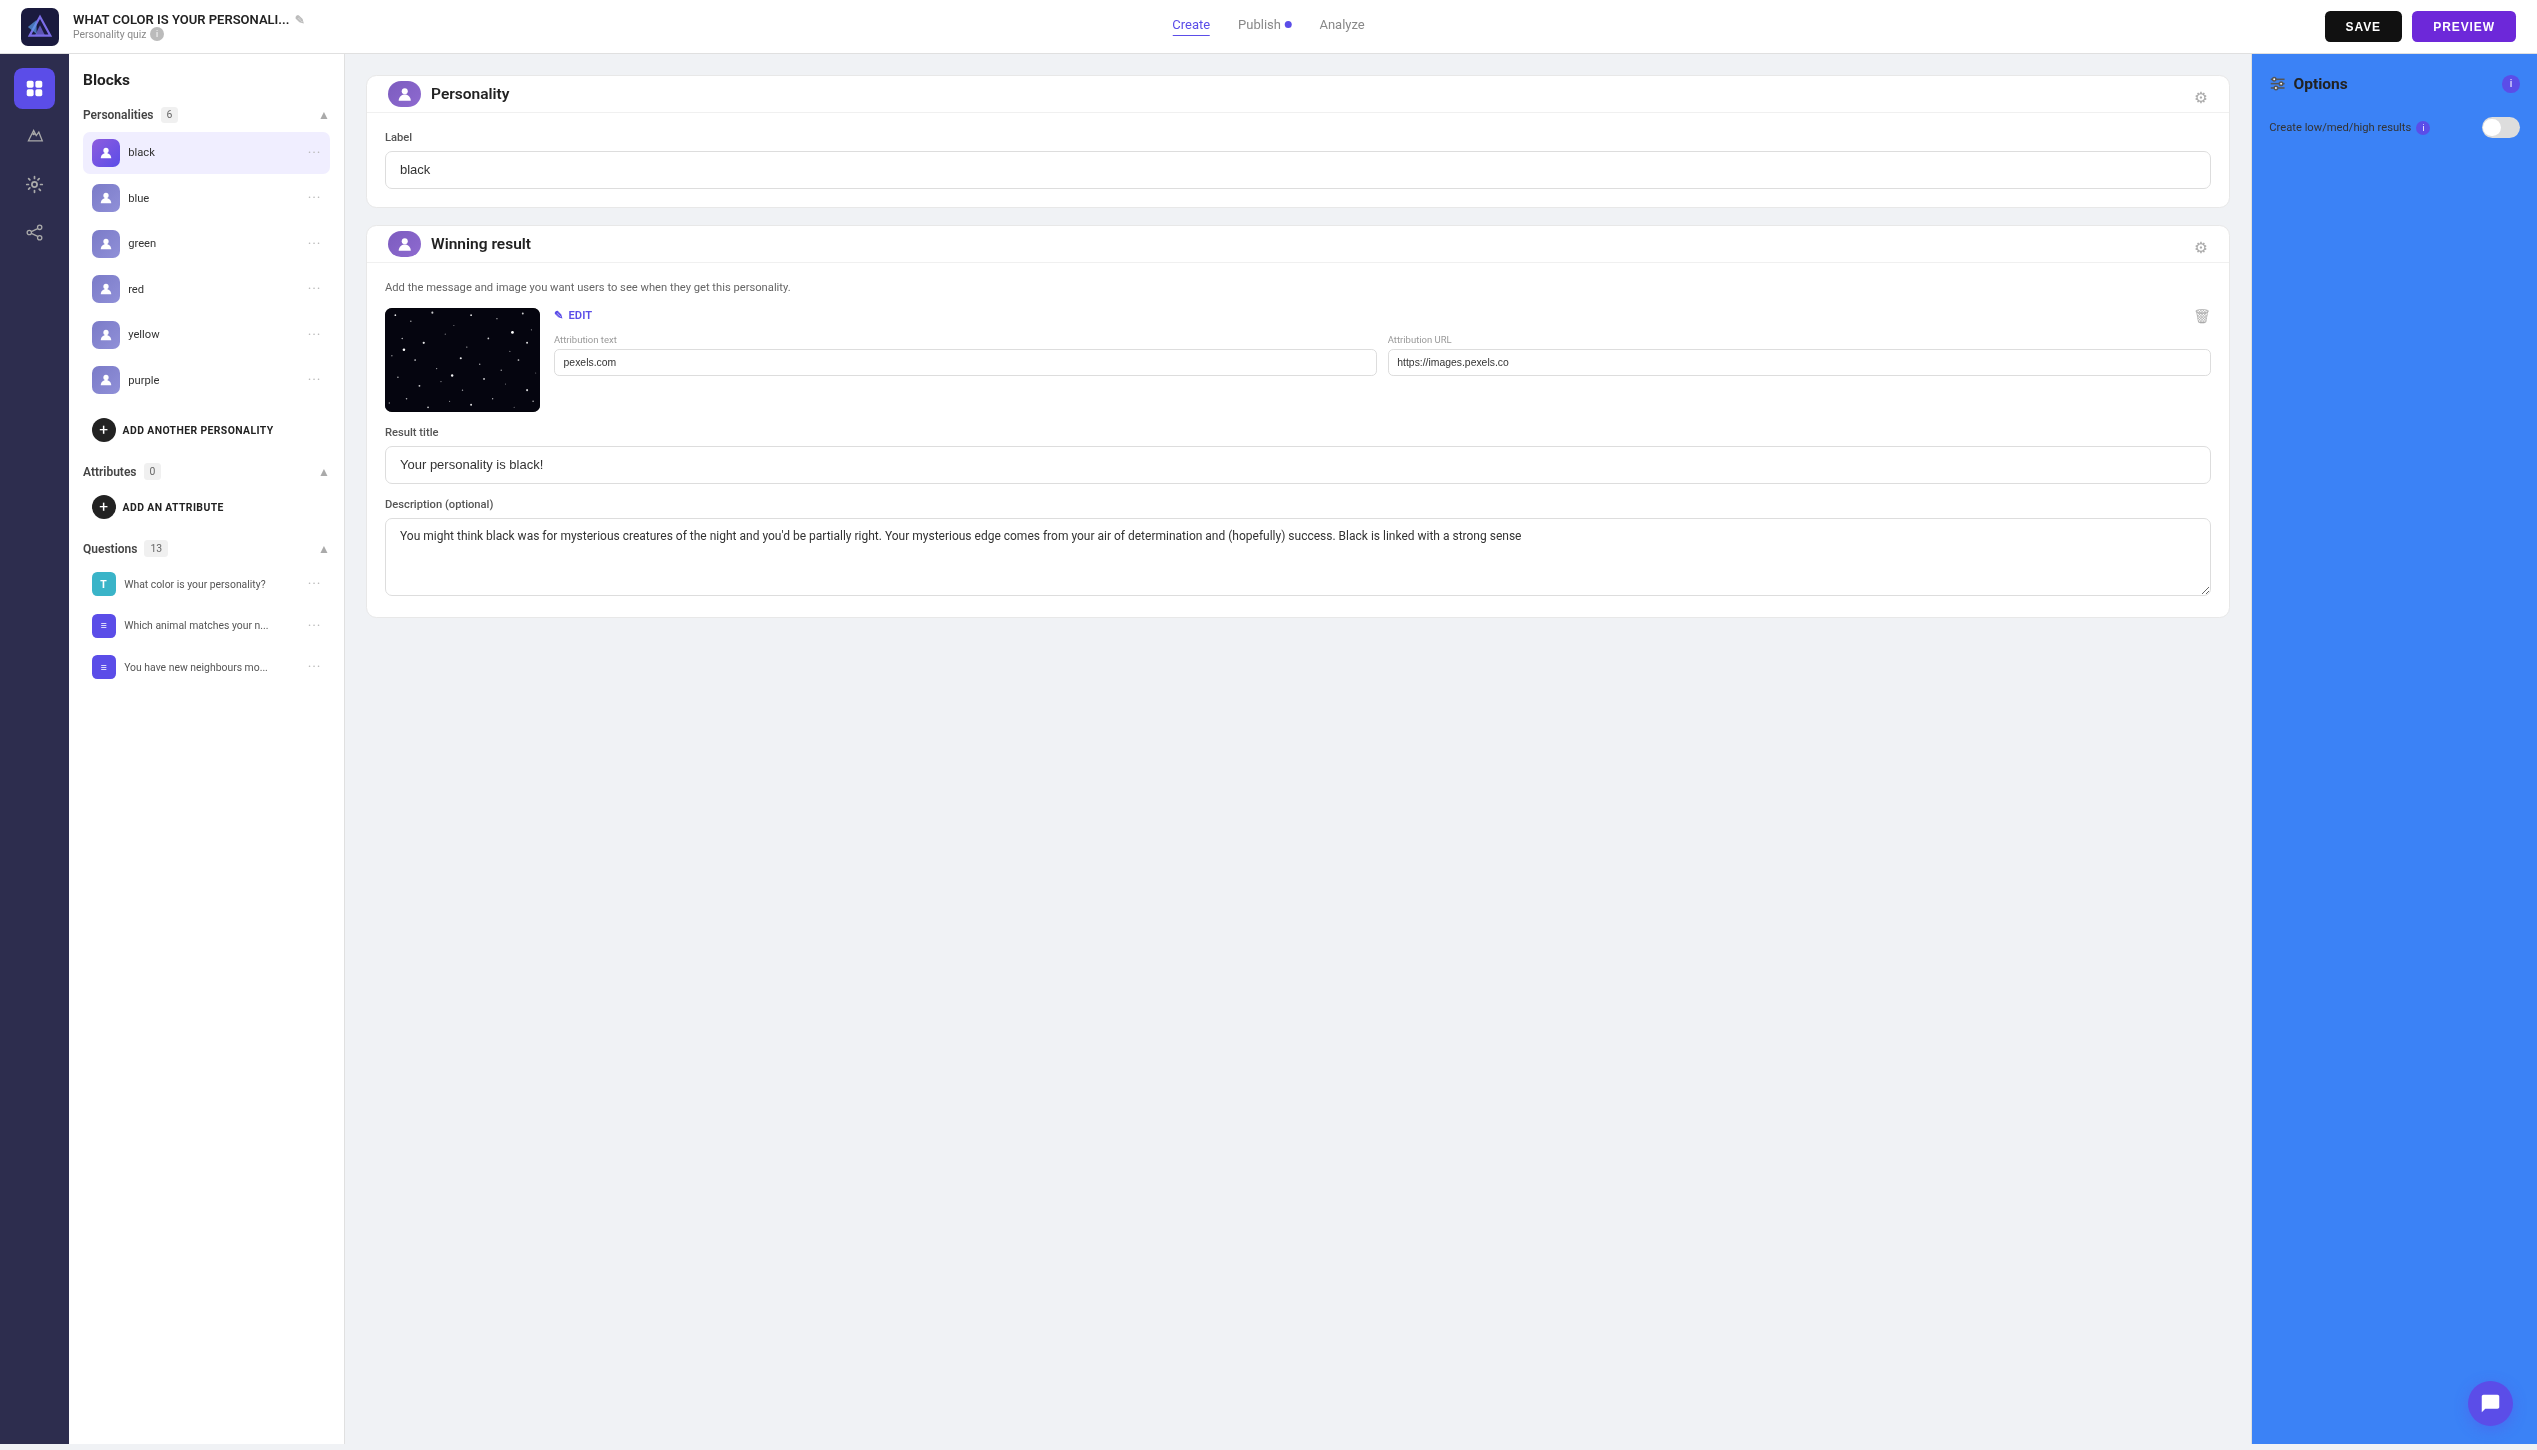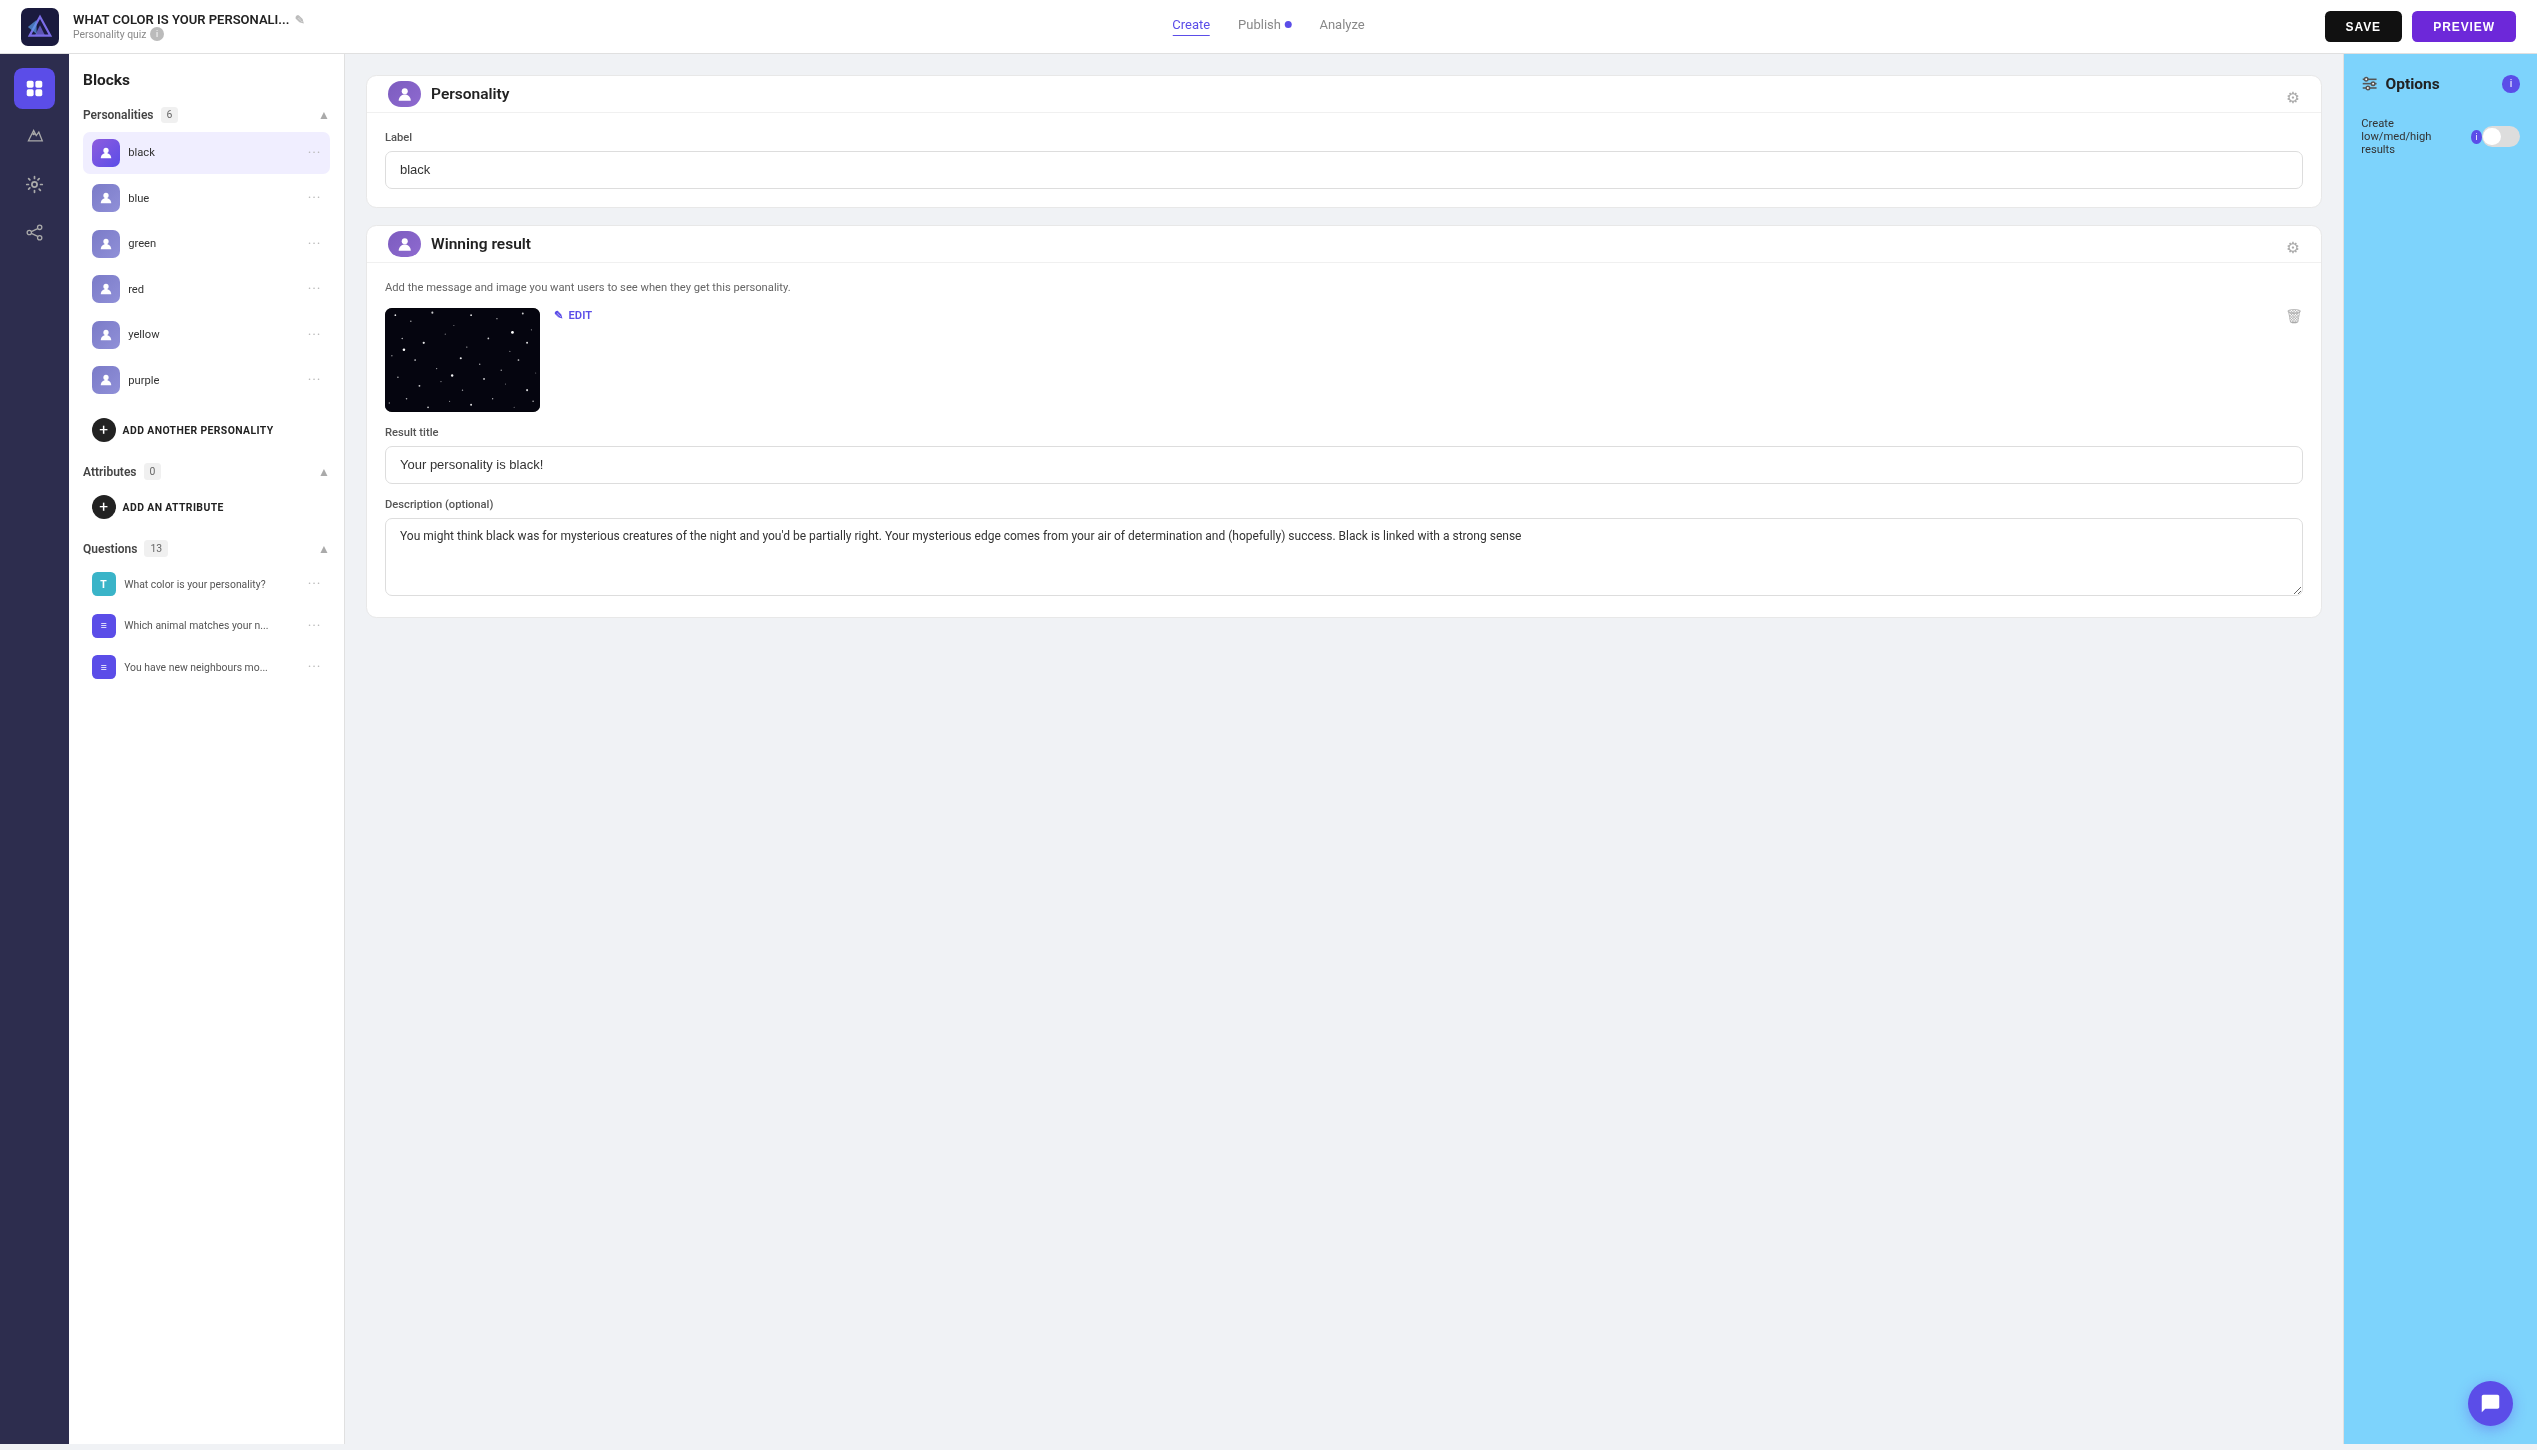--- a/index.html
+++ b/index.html
@@ -152,21 +152,21 @@
     .attr-label { font-size: 9.5px; color: #999; margin-bottom: 3.5px; }
     .attr-input {
       width: 100%; border: 0.9px solid #ddd; border-radius: 5.2px;
       padding: 7px 8.6px; font-size: 10.4px; color: #333; outline: none;
     }
 
     .result-title-label { font-size: 11.2px; font-weight: 500; color: #555; margin-bottom: 7px; margin-top: 7px; }
 
     
     .options-panel {
-      width: 194px; background: #7dd3fc; border-left: 0.9px solid #e0e0e0;
+      width: 286px; background: #3b82f6; border-left: 0.9px solid #e0e0e0;
       padding: 21px 17.3px;
     }
     .options-header { display: flex; align-items: center; justify-content: space-between; margin-bottom: 17.3px; }
     .options-title { display: flex; align-items: center; gap: 7px; font-size: 15.5px; font-weight: 700; color: #222; }
     .options-info { width: 17.3px; height: 17.3px; border-radius: 50%; background: #5b4de8; color: #fff; display: flex; align-items: center; justify-content: center; font-size: 10.4px; cursor: pointer; }
     .option-row { display: flex; align-items: center; justify-content: space-between; padding: 7px 0; }
     .option-label { font-size: 11.2px; color: #333; display: flex; align-items: center; gap: 5.2px; }
     .toggle {
       width: 38px; height: 21px; border-radius: 10.4px; background: #ddd;
       position: relative; cursor: pointer; flex-shrink: 0;
@@ -497,20 +497,30 @@
           </div>
 
           <div class="image-right">
             <div class="edit-row">
               <div class="edit-btn">
                 <span>✎</span>
                 <span>EDIT</span>
               </div>
               <span class="trash-icon">🗑</span>
             </div>
+            <div class="attr-row">
+              <div class="attr-field">
+                <div class="attr-label">Attribution text</div>
+                <input type="text" class="attr-input" value="pexels.com" style="">
+              </div>
+              <div class="attr-field">
+                <div class="attr-label">Attribution URL</div>
+                <input type="text" class="attr-input" value="https://images.pexels.co" style="">
+              </div>
+            </div>
           </div>
         </div>
 
         <div class="result-title-label">Result title</div>
         <input type="text" class="text-input" style="margin-bottom: 14px;" value="Your personality is black!">
 
         <div class="field-label">Description (optional)</div>
         <textarea class="textarea-input" rows="4" style="">You might think black was for mysterious creatures of the night and you'd be partially right. Your mysterious edge comes from your air of determination and (hopefully) success. Black is linked with a strong sense</textarea>
       </div>
     </div>

